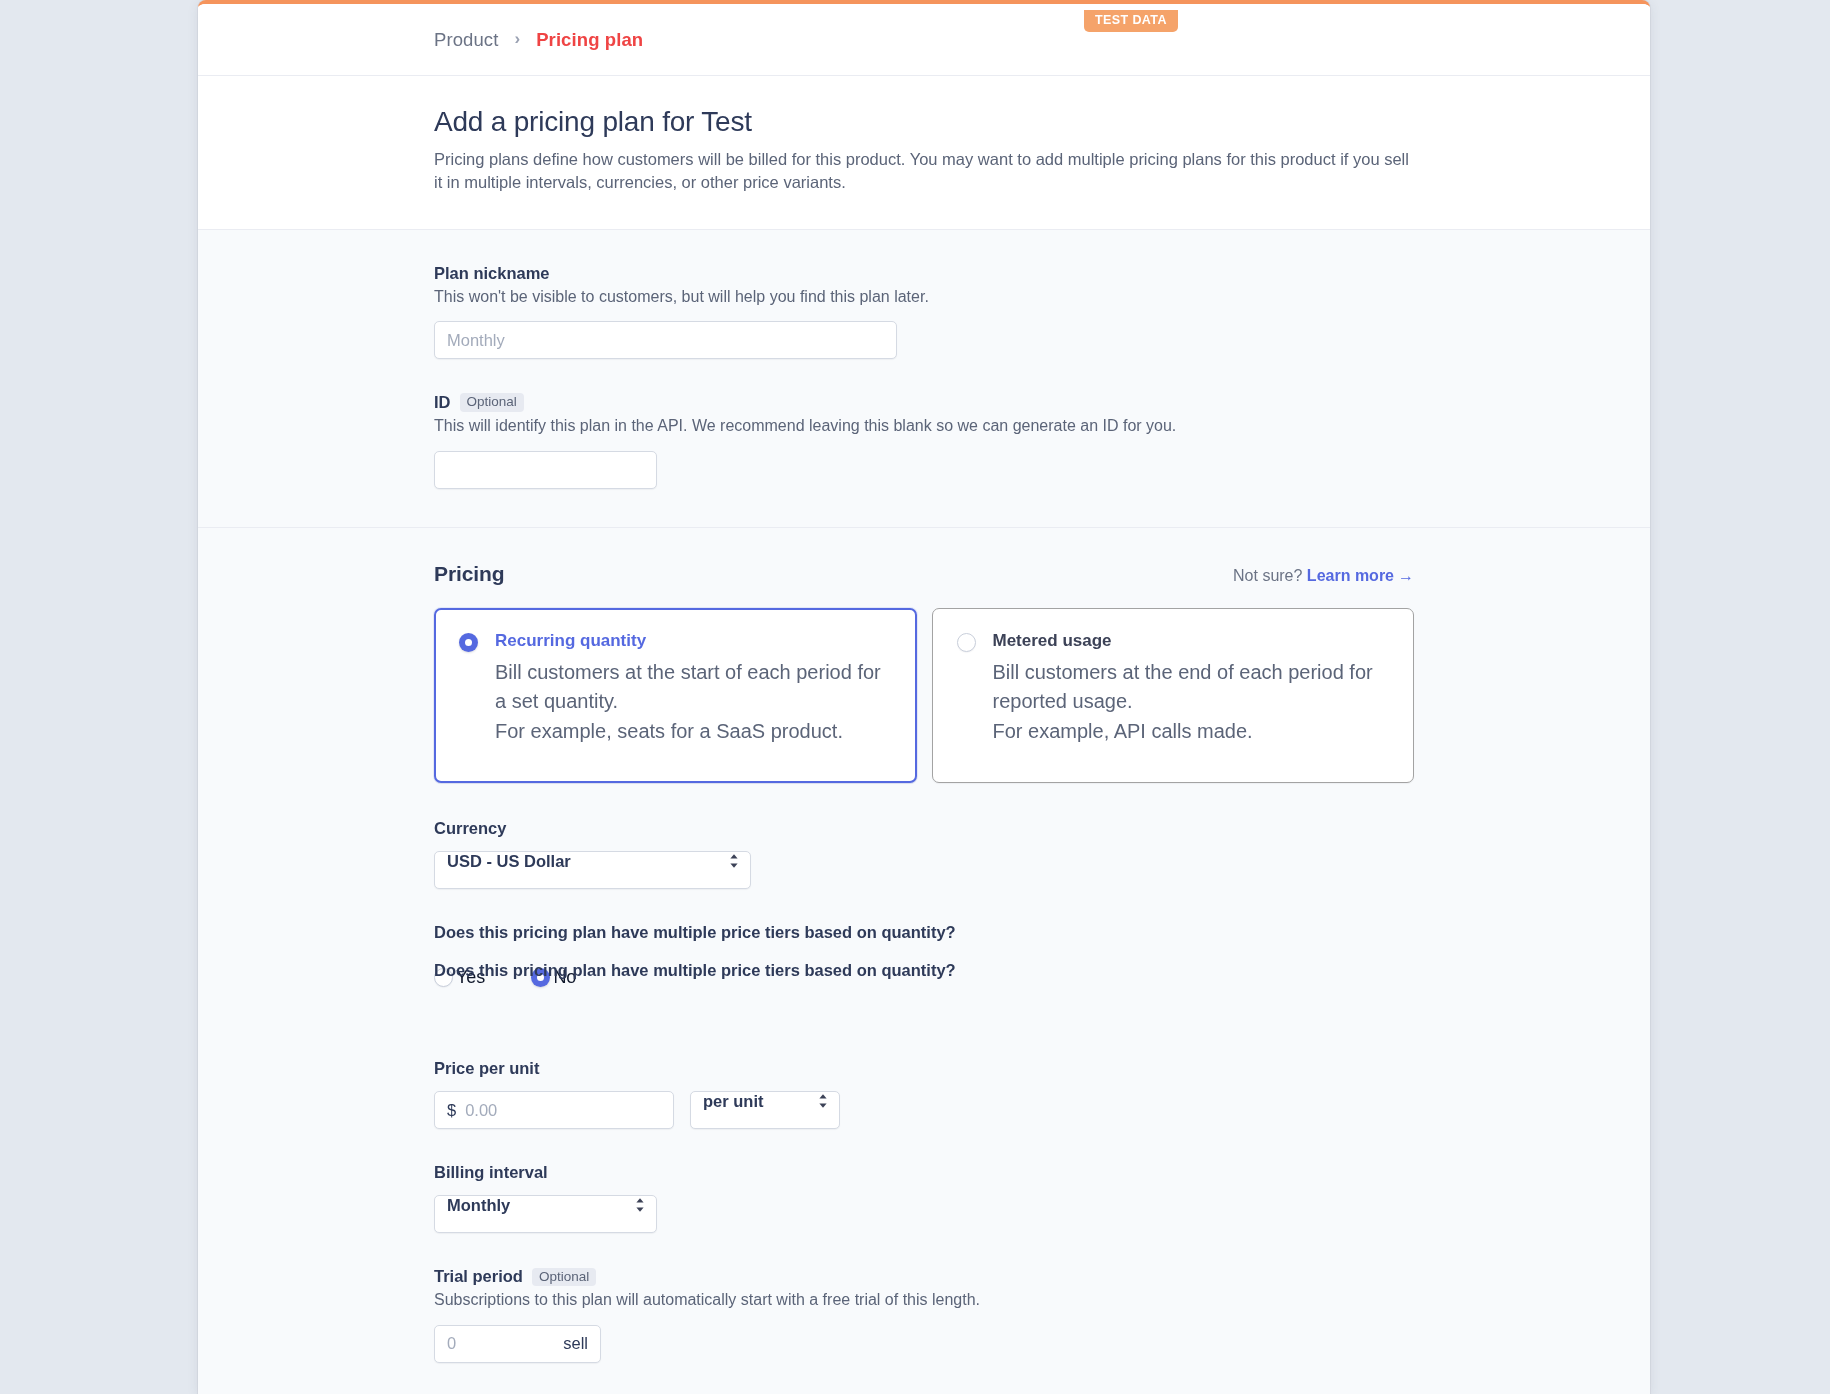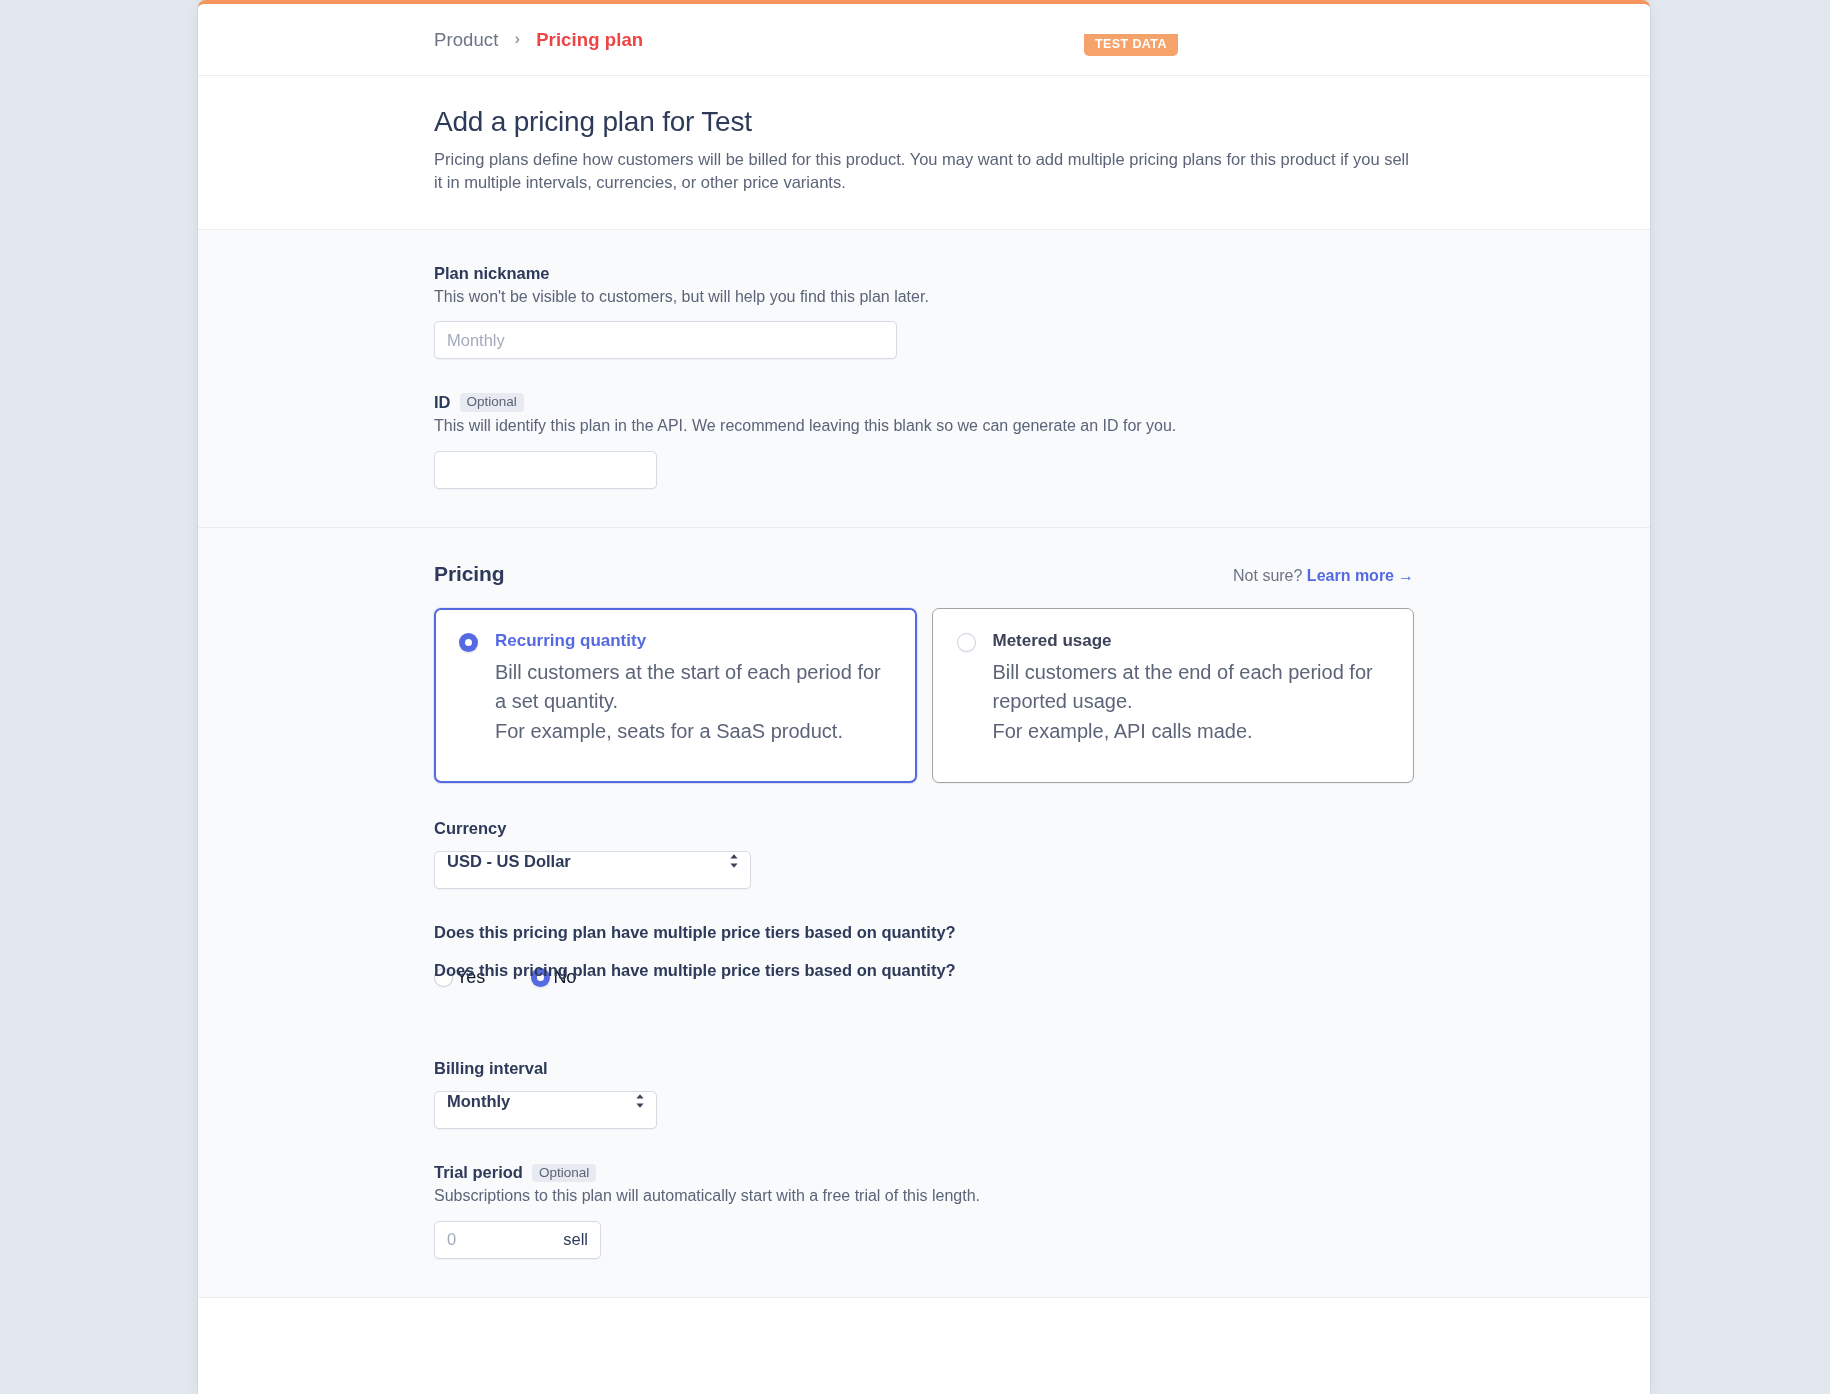--- a/index.html
+++ b/index.html
@@ -27,21 +27,21 @@
     border-top: 4px solid #f5945c;
     border-radius: 8px 8px 0 0;
     box-shadow: 0 0 0 1px rgba(60,66,87,.06), 0 2px 12px rgba(60,66,87,.10);
     overflow: hidden;
   }
 
   
   #test-badge {
     position: absolute;
     left: 886px;
-    top: 30px;
+    top: 6px;
     z-index: 40;
     background: #f5a36a;
     color: #ffffff;
     font-size: 12.5px;
     font-weight: bold;
     letter-spacing: .4px;
     padding: 4px 11px 5px;
     border-radius: 0 0 5px 5px;
     line-height: 1;
     white-space: nowrap;
@@ -415,20 +415,41 @@
         </div>
         <div class="radio-opt">
           <span class="radio on"></span>
           <span>No</span>
         </div>
       </div>
 
       <div class="tiers-q-ghost">Does this pricing plan have multiple price tiers based on quantity?</div>
     </div>
 
+    <div class="field">
+      <div class="label-row">
+        <span class="label">Price per unit</span>
+      </div>
+      <div style="height:10px"></div>
+      <div class="row">
+        <div class="input w-price">
+          <span class="prefix">$</span>
+          <span class="ph">0.00</span>
+        </div>
+        <div class="select w-perunit">
+          <span>per unit</span>
+          <span class="chev">
+            <svg width="12" height="18" viewBox="0 0 12 18">
+                <path d="M6 2.2 L9.6 6.6 L2.4 6.6 Z" fill="currentColor"></path>
+                <path d="M6 15.8 L2.4 11.4 L9.6 11.4 Z" fill="currentColor"></path>
+              </svg>
+          </span>
+        </div>
+      </div>
+    </div>
 
     <div class="field">
       <div class="label-row">
         <span class="label">Billing interval</span>
       </div>
       <div style="height:10px"></div>
       <div class="select w-interval">
         <span>Monthly</span>
         <span class="chev">
           <svg width="12" height="18" viewBox="0 0 12 18">

